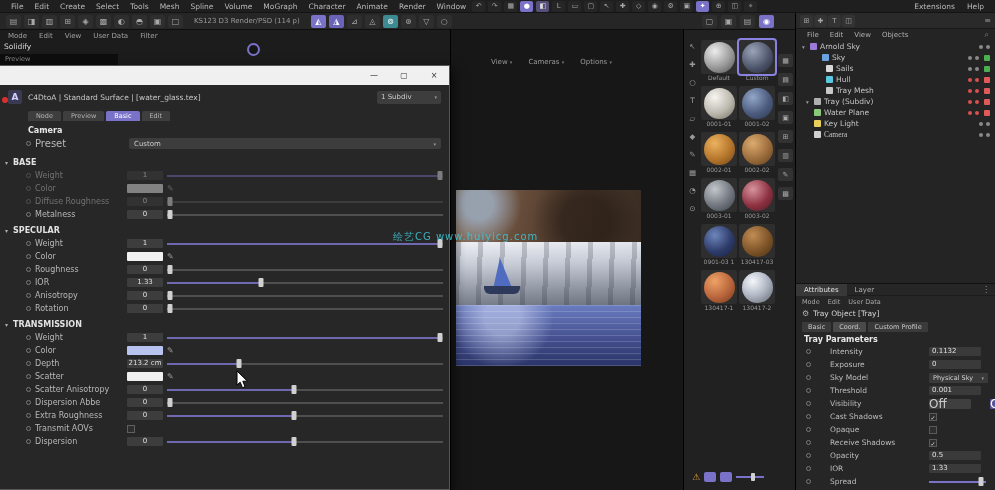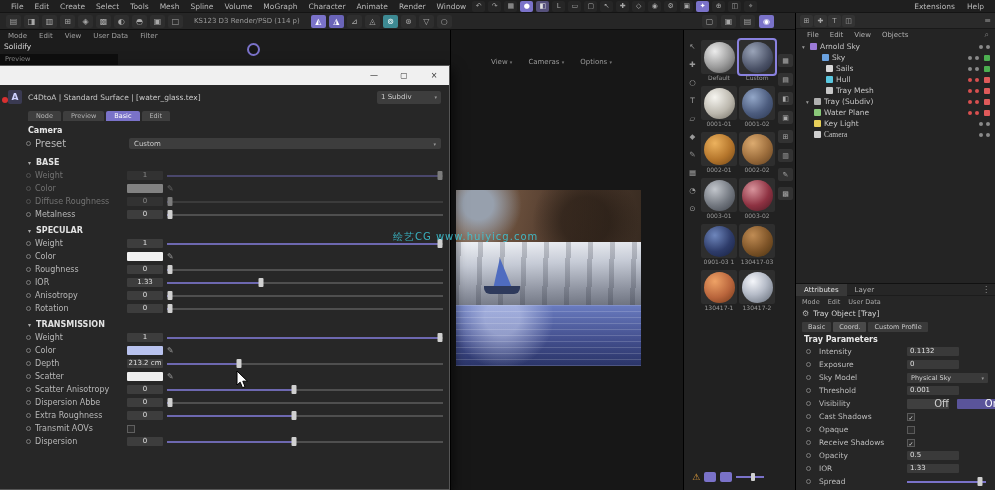--- a/index.html
+++ b/index.html
@@ -67,21 +67,21 @@
   .fw-title{font-size:7.5px;color:#c8c8c8;flex:1;white-space:nowrap;overflow:hidden;}
   .fw-subdiv{width:64px;height:13px;background:#3d3d3d;border-radius:2px;font-size:7px;color:#ccc;display:flex;
              align-items:center;justify-content:space-between;padding:0 4px;}
   .fw-tabs{display:flex;gap:2px;padding:2px 0 2px 28px;flex:none;}
   .fw-tab{height:10px;padding:0 8px;background:#3e3e3e;color:#b5b5b5;font-size:6.5px;line-height:10px;border-radius:2px 2px 0 0;}
   .fw-name{font-size:8px;font-weight:bold;color:#e8e8e8;padding:3px 0 1px 28px;flex:none;}
   .fw-preset{display:flex;align-items:center;gap:4px;padding:2px 8px 4px 26px;flex:none;}
   .fw-plabel{width:90px;font-size:10px;color:#b8b8b8;}
   .fw-drop{flex:1;height:11px;background:#3d3d3d;border-radius:2px;font-size:7px;color:#ccc;display:flex;
            align-items:center;justify-content:space-between;padding:0 5px;}
-  .sechead{display:flex;align-items:center;gap:5px;padding:5px 0 2px 28px;font-size:8px;font-weight:bold;color:#e2e2e2;flex:none;}
+  .sechead{display:flex;align-items:center;gap:5px;padding:5px 0 2px 5px;font-size:8px;font-weight:bold;color:#e2e2e2;flex:none;}
   .sec-arrow{font-size:6px;color:#aaa;}
   .plist{flex:none;}
   .prow{height:13px;display:flex;align-items:center;gap:4px;padding:0 6px 0 26px;font-size:8px;color:#b8b8b8;}
   .pdot{width:5px;height:5px;border:1px solid #7a7a7a;border-radius:50%;flex:none;}
   .plabel{width:88px;white-space:nowrap;overflow:hidden;flex:none;}
   .pval{width:36px;height:9px;background:#3d3d3d;color:#e0e0e0;font-size:7px;line-height:9px;text-align:center;
         border-radius:1px;flex:none;overflow:hidden;}
   .pswatch{width:36px;height:9px;border-radius:1px;flex:none;}
   .ppencil{width:10px;font-size:8px;color:#999;flex:none;}
   .pchk{width:8px;height:8px;background:#2e2e2e;border:1px solid #5f5f5f;flex:none;}
@@ -126,27 +126,27 @@
   .rp-ptabs{height:12px;display:flex;align-items:center;font-size:7px;color:#b0b0b0;border-bottom:1px solid #1c1c1c;}
   .rp-tab{padding:0 8px;height:12px;line-height:12px;}
   .rp-tab.active{background:#383838;color:#e0e0e0;}
   .rp-tmore{margin-left:auto;padding:0 6px;font-size:8px;color:#999;}
   .rp-amenu{height:11px;display:flex;gap:8px;align-items:center;padding:0 6px;font-size:6.5px;color:#a8a8a8;}
   .rp-nrow{height:13px;display:flex;align-items:center;gap:4px;padding:0 6px;font-size:7.5px;color:#d6d6d6;}
   .rp-gear{font-size:8px;color:#b0b0b0;}
   .rp-segs{height:13px;display:flex;gap:2px;align-items:center;padding:0 6px;}
   .rp-seg{height:10px;background:#3a3a3a;color:#c8c8c8;font-size:6.5px;line-height:10px;padding:0 6px;border-radius:1px;}
   .rp-section{height:12px;display:flex;align-items:center;padding:0 8px;font-size:8px;font-weight:bold;color:#e8e8e8;}
-  .rrow{height:13px;display:flex;align-items:center;gap:8px;padding:0 8px 0 10px;font-size:7.5px;color:#bdbdbd;}
+  .rrow{height:13px;display:flex;align-items:center;gap:19px;padding:0 8px 0 10px;font-size:7.5px;color:#bdbdbd;}
   .rlabel{width:80px;white-space:nowrap;overflow:hidden;flex:none;}
   .rval{width:52px;height:9px;background:#3a3a3a;color:#e0e0e0;font-size:7px;line-height:9px;padding:0 3px;border-radius:1px;flex:none;}
   .rwide{flex:1;height:10px;background:#3a3a3a;border-radius:1px;display:flex;align-items:center;
          justify-content:space-between;padding:0 4px;font-size:6.5px;color:#d0d0d0;}
   .rwchev{font-size:5px;color:#999;}
-  .rseg{width:42px;height:10px;background:#3f3f3f;color:#ccc;font-size:10px;text-align:right;line-height:10px;border-radius:1px;flex:none;}
+  .rseg{width:42px;height:10px;background:#3f3f3f;color:#ccc;font-size:12px;text-align:left;line-height:10px;border-radius:1px;flex:none;}
   .rseg.on{background:#5a549a;color:#fff;}
   .rchk{width:8px;height:8px;background:#2e2e2e;border:1px solid #5a5a5a;font-size:6px;color:#ddd;
         text-align:center;line-height:8px;flex:none;}
   .rtrack{flex:1;height:2px;background:#7a72c9;position:relative;margin-right:2px;}
   .rknob{position:absolute;top:-3.5px;width:5px;height:9px;background:#d0d0d0;border-radius:1px;transform:translateX(-50%);}
   .rec-dot{position:absolute;left:2px;top:97px;width:6px;height:6px;background:#d83030;border-radius:50%;z-index:25;}
 </style>
 </head>
 <body>
 

